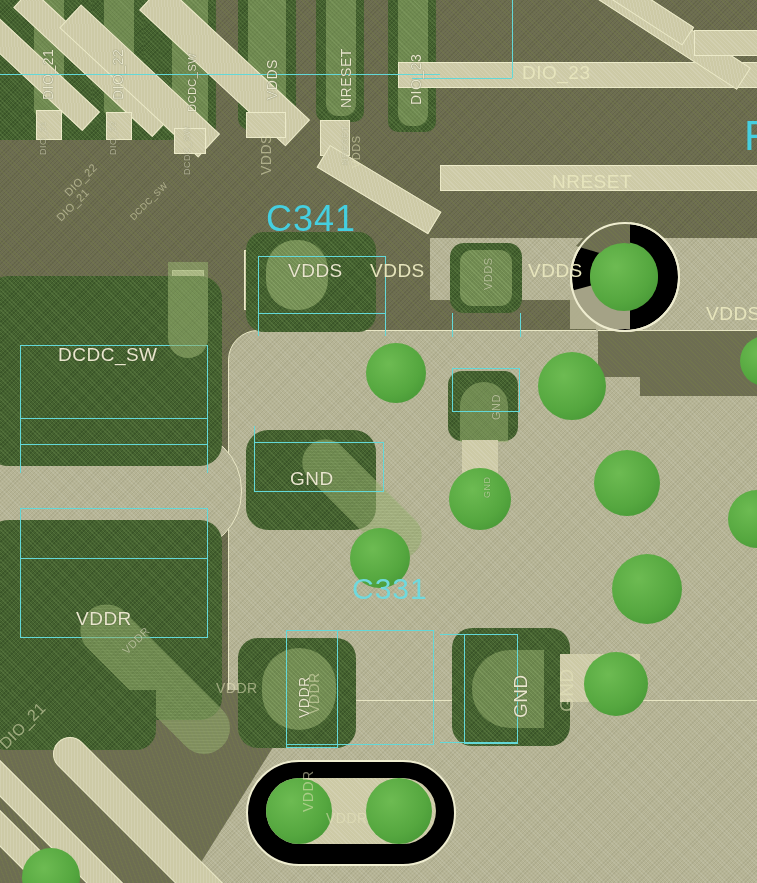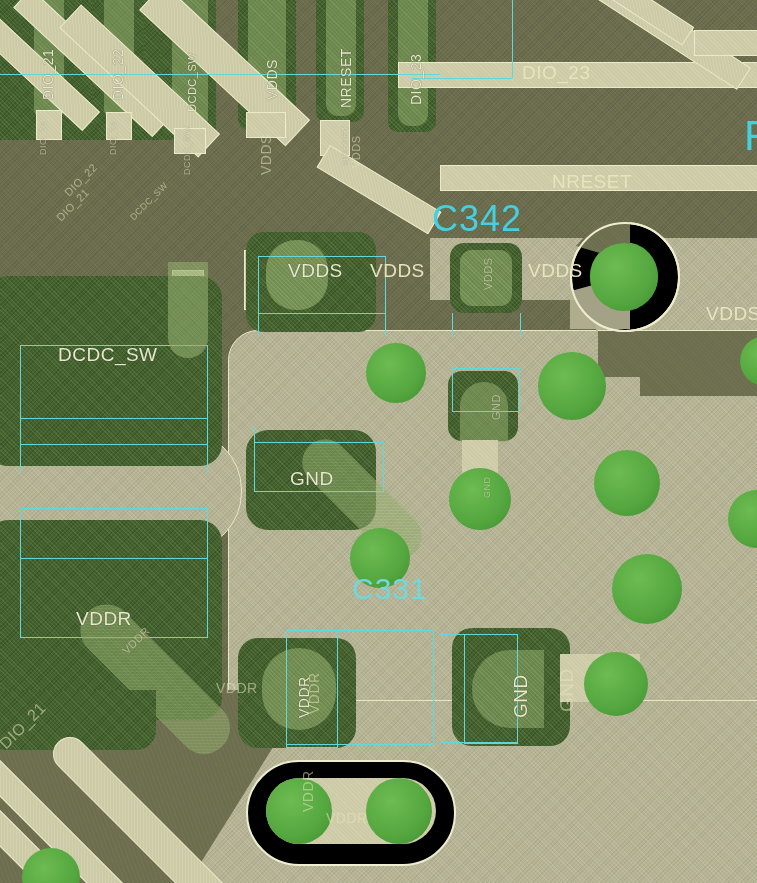--- a/index.html
+++ b/index.html
@@ -254,21 +254,21 @@
   <div class="lbl lbl-white rot90 lbl-md" style="left:408px;top:105px;">DIO_23</div>
 
   <div class="lbl lbl-khaki" style="left:522px;top:62px;">DIO_23</div>
   <div class="lbl lbl-khaki" style="left:552px;top:171px;">NRESET</div>
 
   <div class="lbl lbl-khaki lbl-sm rot45 dim" style="left:54px;top:215px;">DIO_21</div>
   <div class="lbl lbl-khaki lbl-sm rot45 dim" style="left:62px;top:190px;">DIO_22</div>
   <div class="lbl lbl-khaki lbl-xs rot45 dim" style="left:128px;top:215px;">DCDC_SW</div>
   <div class="lbl lbl-khaki lbl-sm rot90 dim" style="left:350px;top:168px;">VDDS</div>
 
-  <div class="lbl lbl-cyan" style="left:432px;top:198px;">C342</div>
+  <div class="lbl lbl-cyan" style="left:266px;top:198px;">C341</div>
   <div class="lbl lbl-cyan lbl-cyan-sm" style="left:352px;top:572px;">C331</div>
   <div class="lbl lbl-cyan" style="left:744px;top:112px;font-size:42px;">R</div>
 
   <div class="lbl lbl-white" style="left:58px;top:344px;">DCDC_SW</div>
   <div class="lbl lbl-white" style="left:76px;top:608px;">VDDR</div>
   <div class="lbl lbl-white lbl-sm dim rot45" style="left:120px;top:648px;">VDDR</div>
 
   <div class="lbl lbl-white" style="left:288px;top:260px;">VDDS</div>
   <div class="lbl lbl-khaki" style="left:370px;top:260px;">VDDS</div>
   <div class="lbl lbl-white lbl-sm rot90 dim" style="left:482px;top:290px;">VDDS</div>

